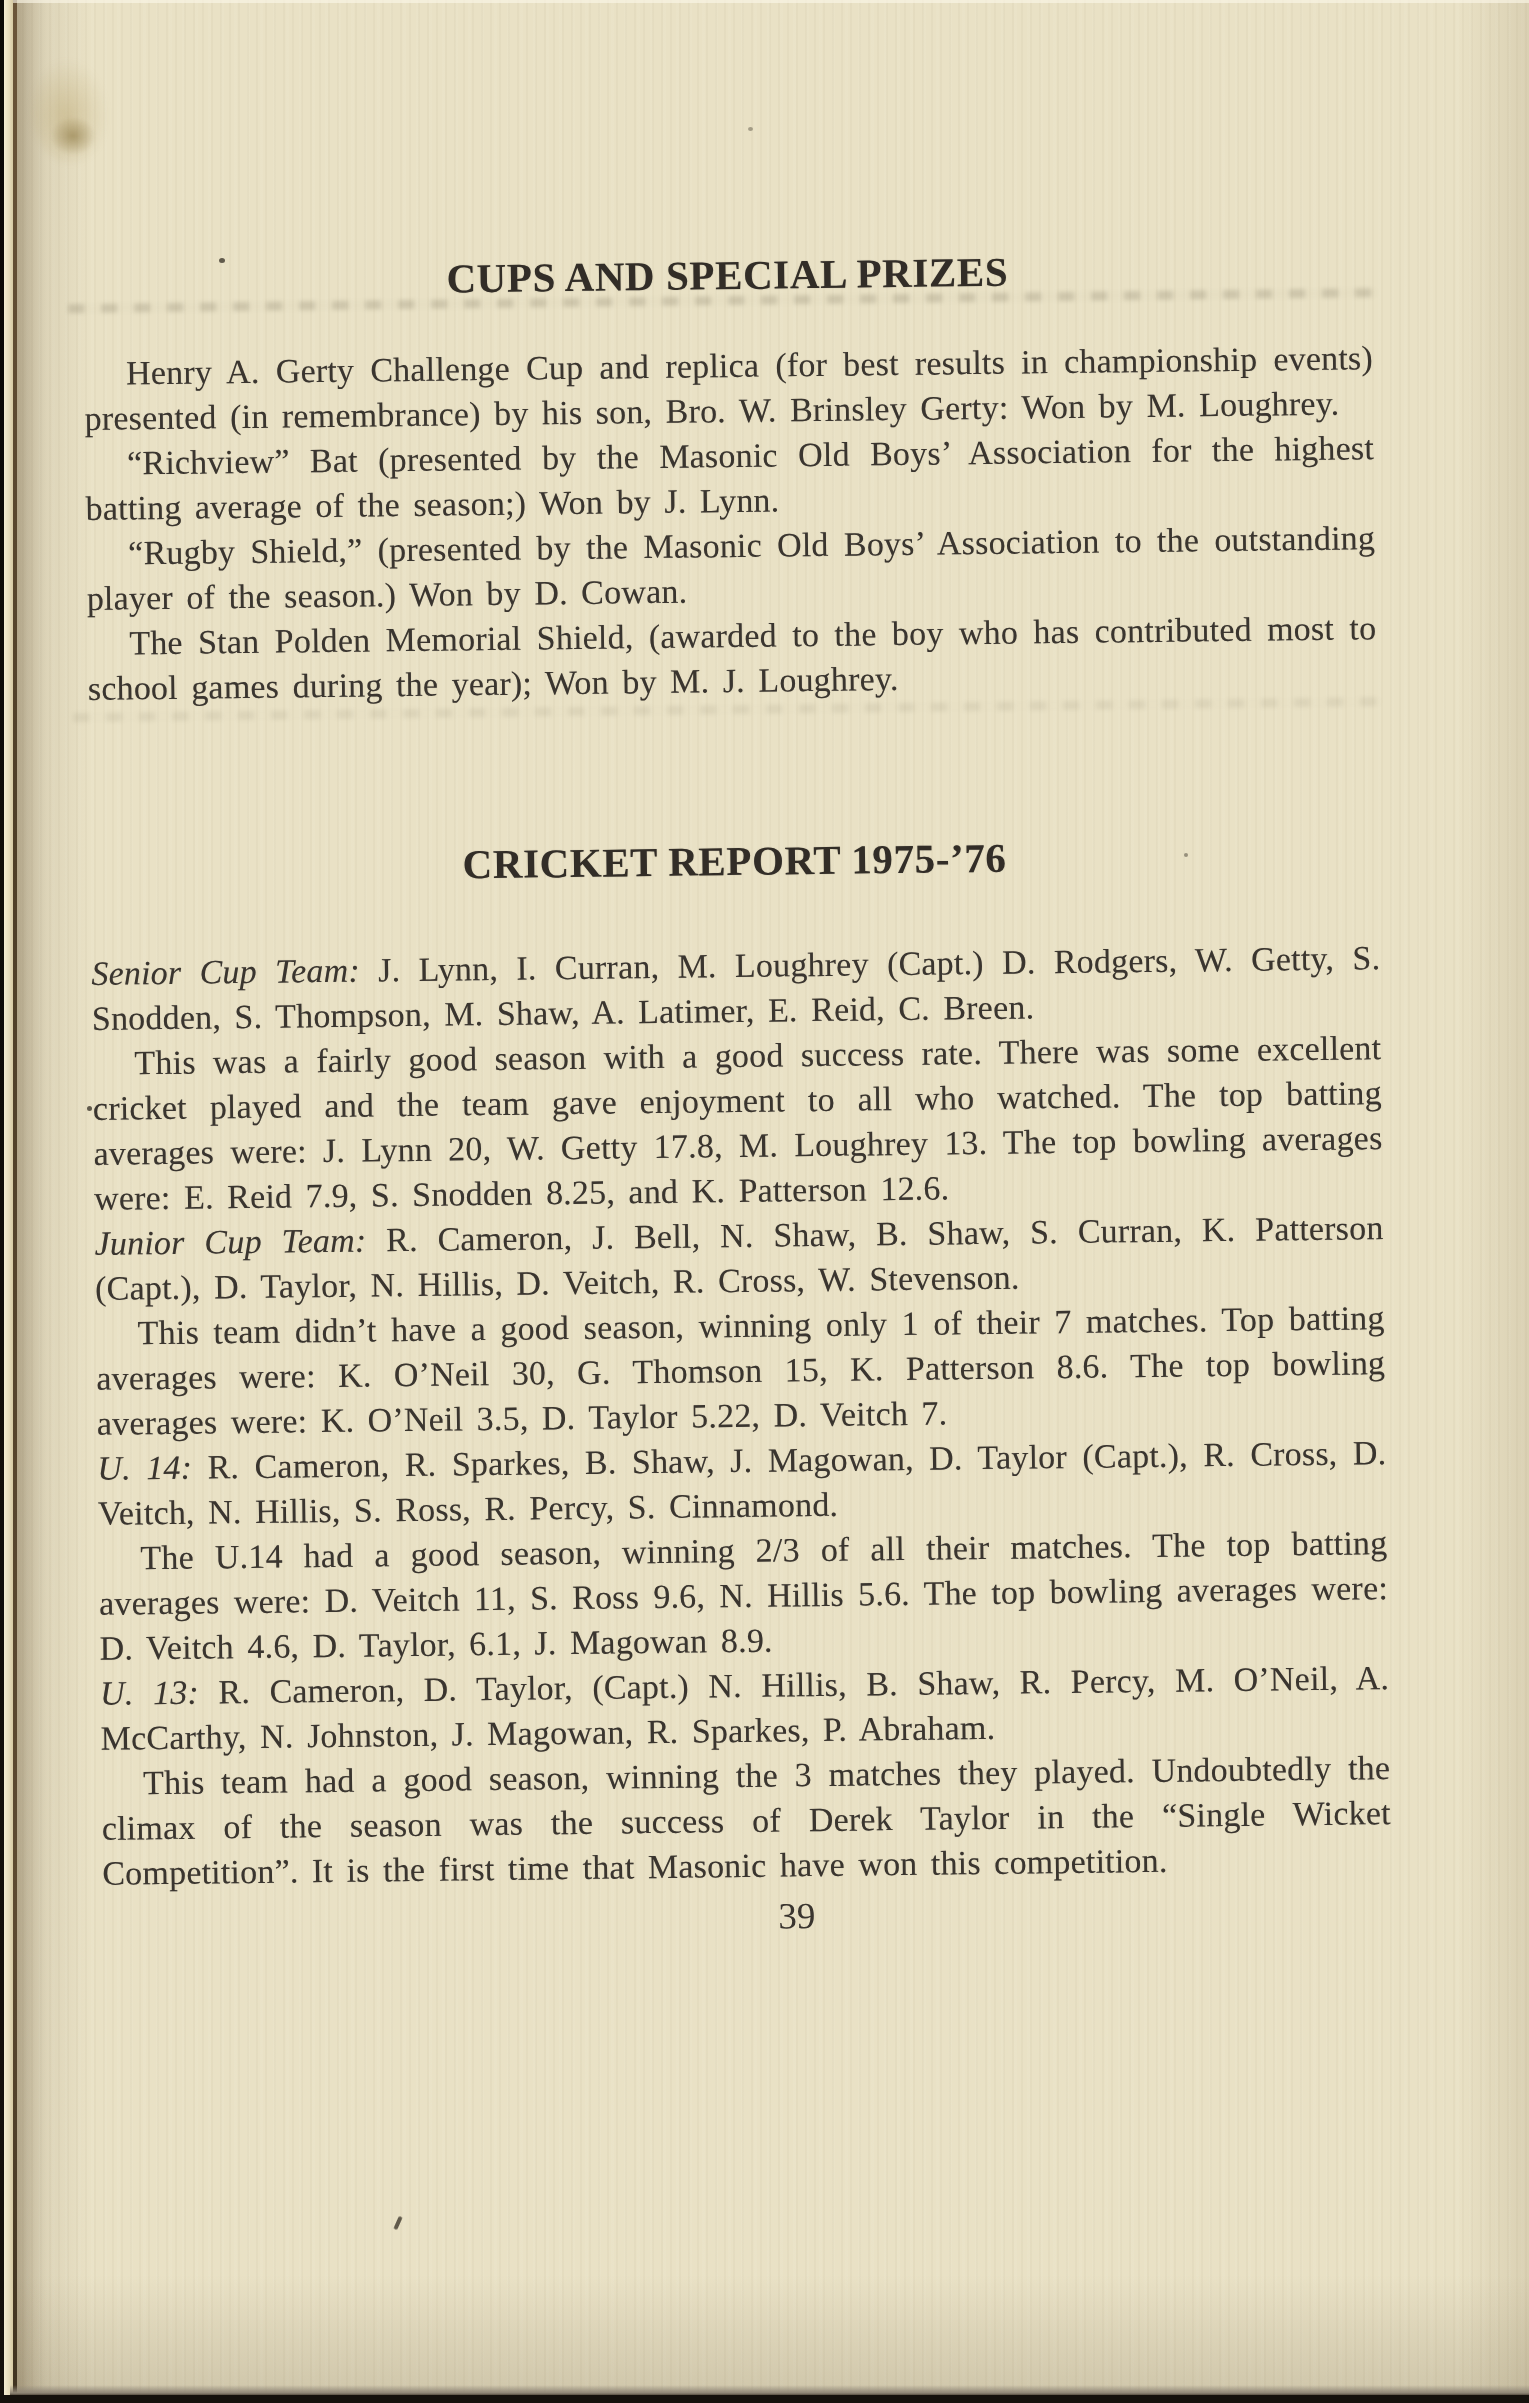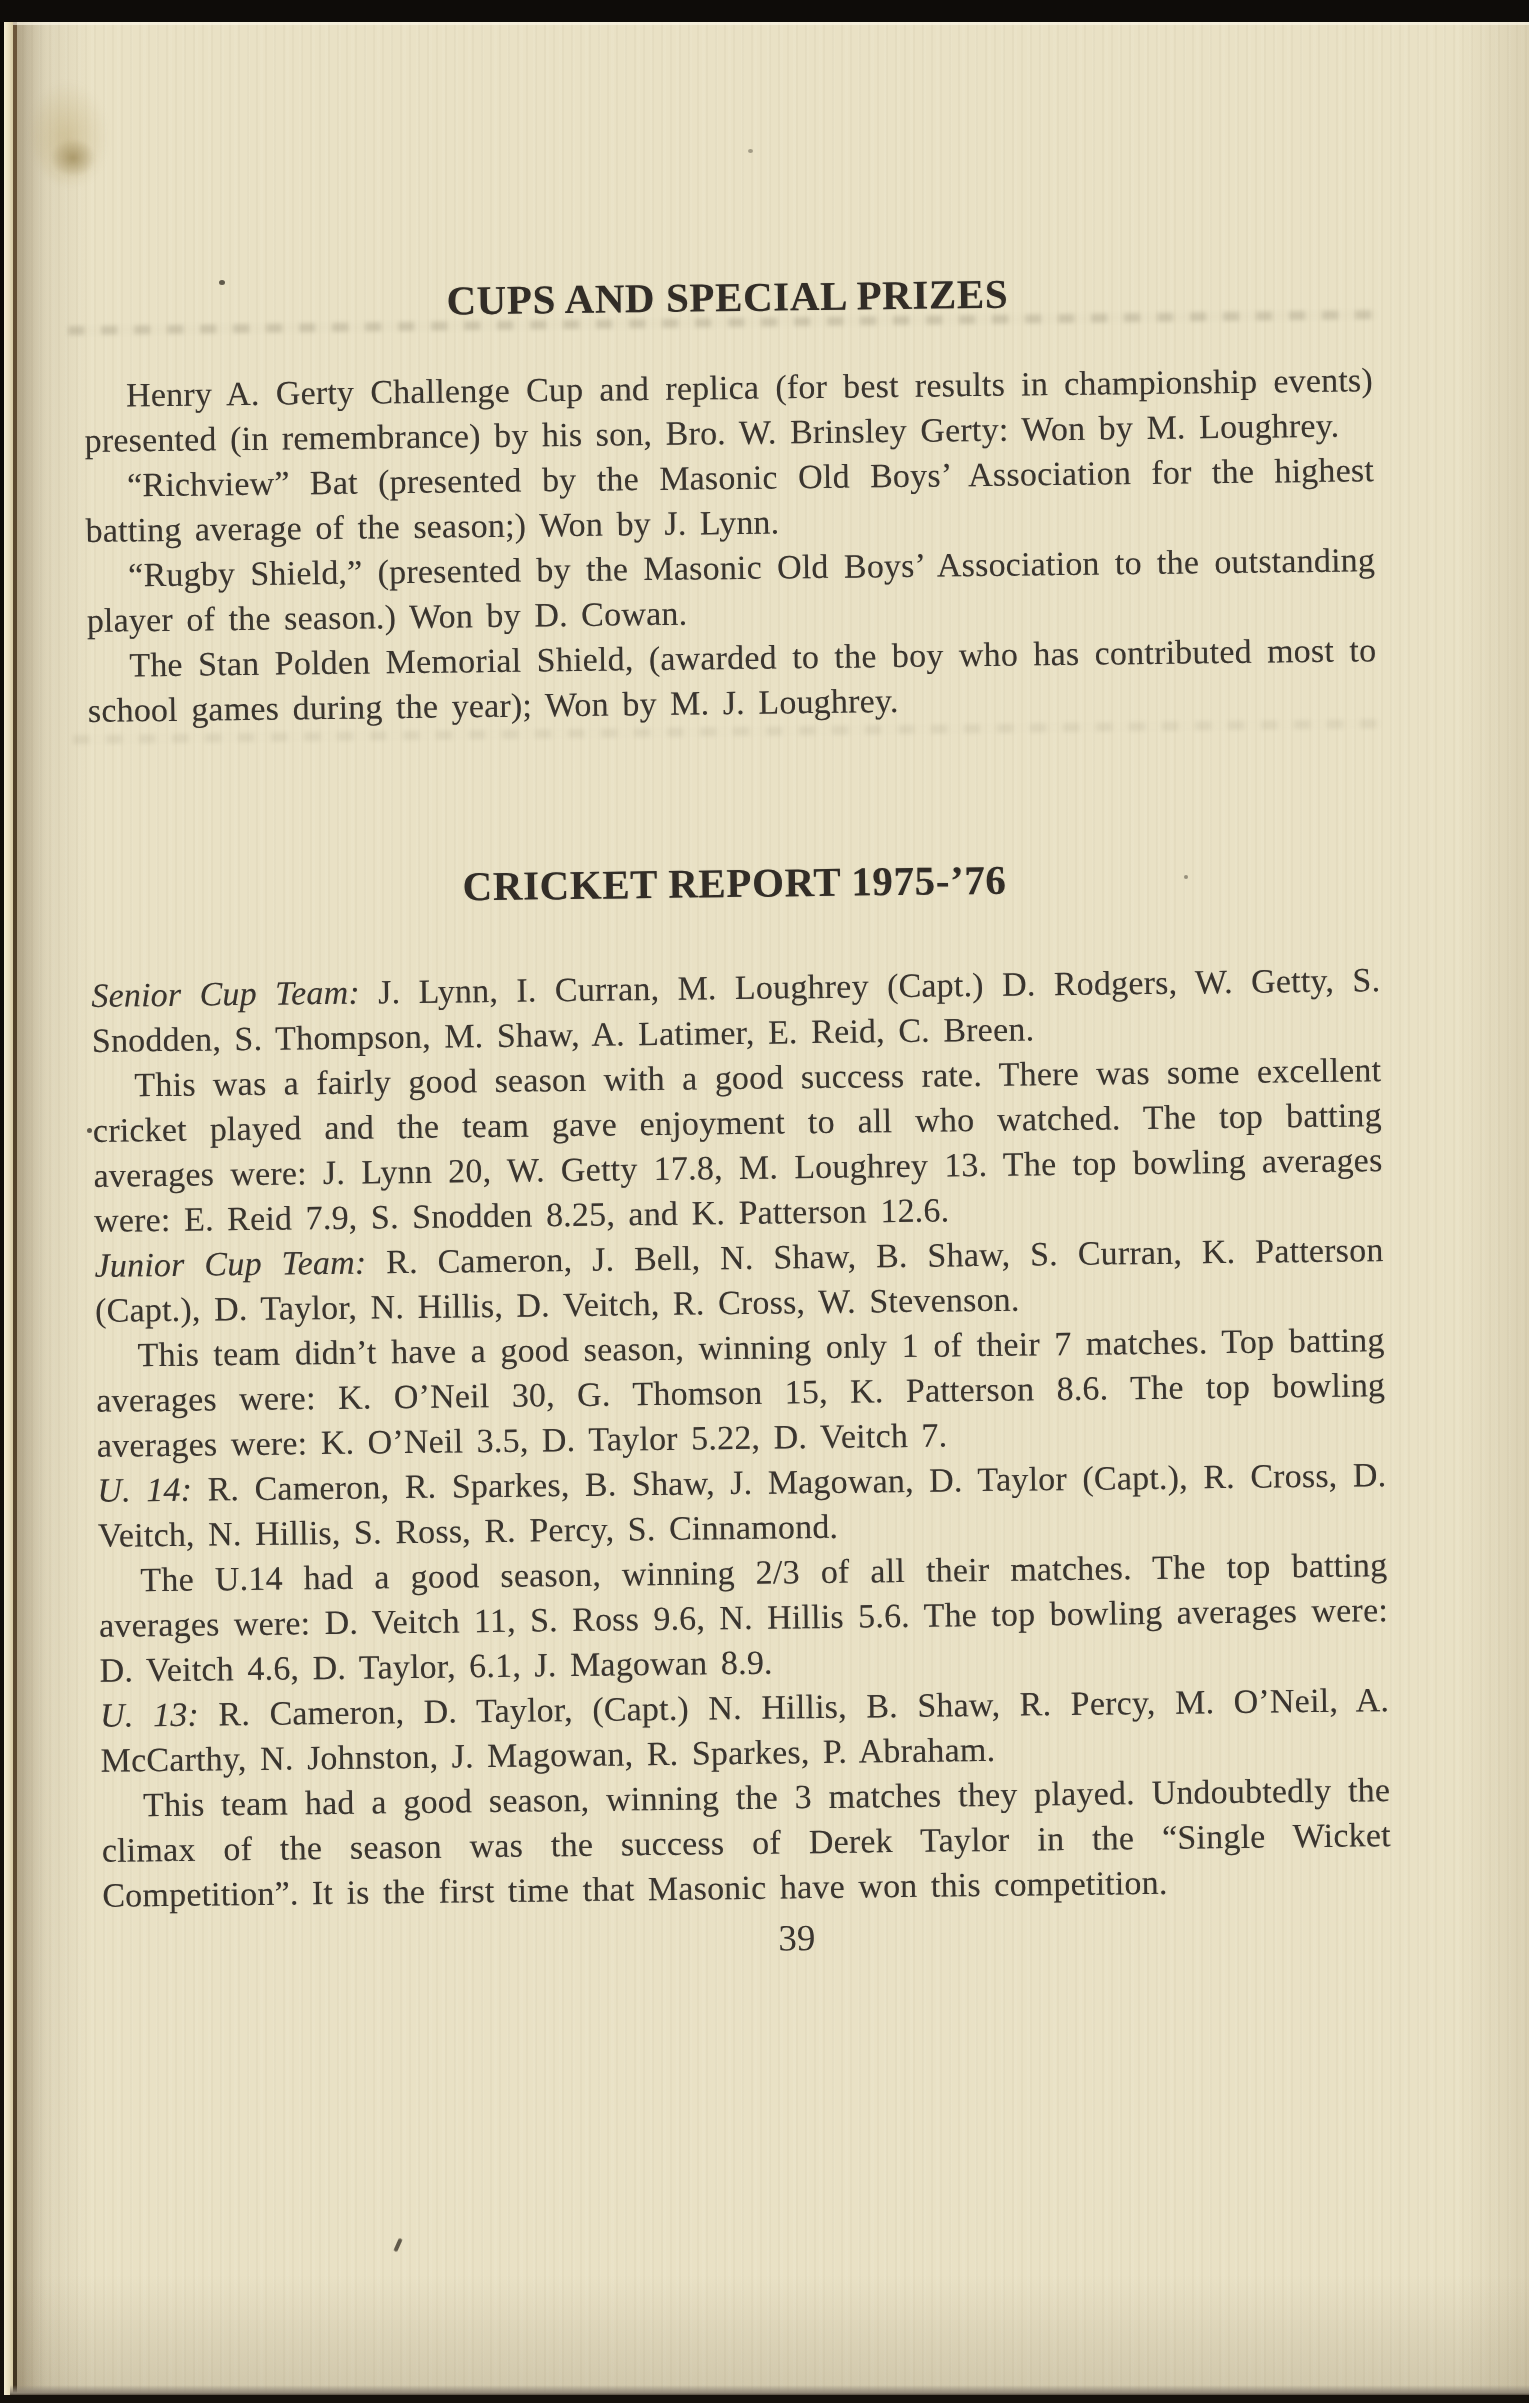--- a/index.html
+++ b/index.html
@@ -1,21 +1,21 @@
 <!DOCTYPE html>
 <html style="--paper: #e9e1c5; --ink: #3a352f; --heading_ink: #322d27; --edge_black: #15110c; --gutter_line: #5a4830; --adjacent_page_strip: #efe7cb;"><head>
 <meta charset="utf-8">
 <style>
   html, body { margin:0; padding:0; }
   body {
     width:1530px; height:2404px; overflow:hidden; position:relative;
     background:#0e0c09;
     font-family:"Liberation Serif","DejaVu Serif",serif;
   }
-  .scan { position:absolute; inset:0;margin-top:22px; }
+  .scan { position:absolute; inset:0; }
 
   
   .paper {
     position:absolute; left:13px; top:0; right:0; bottom:0;
     background:
       linear-gradient(90deg, rgba(84,66,38,.25) 0px, rgba(84,66,38,.10) 22px, rgba(84,66,38,0) 77px),
       linear-gradient(0deg, rgba(92,78,50,.20) 0px, rgba(92,78,50,0) 129px),
       linear-gradient(90deg, rgba(0,0,0,0) 1445px, rgba(125,105,68,.14) 100%),
       repeating-linear-gradient(90deg, rgba(138,123,88,.05) 0 2px, rgba(0,0,0,0) 2px 9px),
       repeating-linear-gradient(90deg, rgba(255,253,242,.06) 0 3px, rgba(0,0,0,0) 3px 13px),

